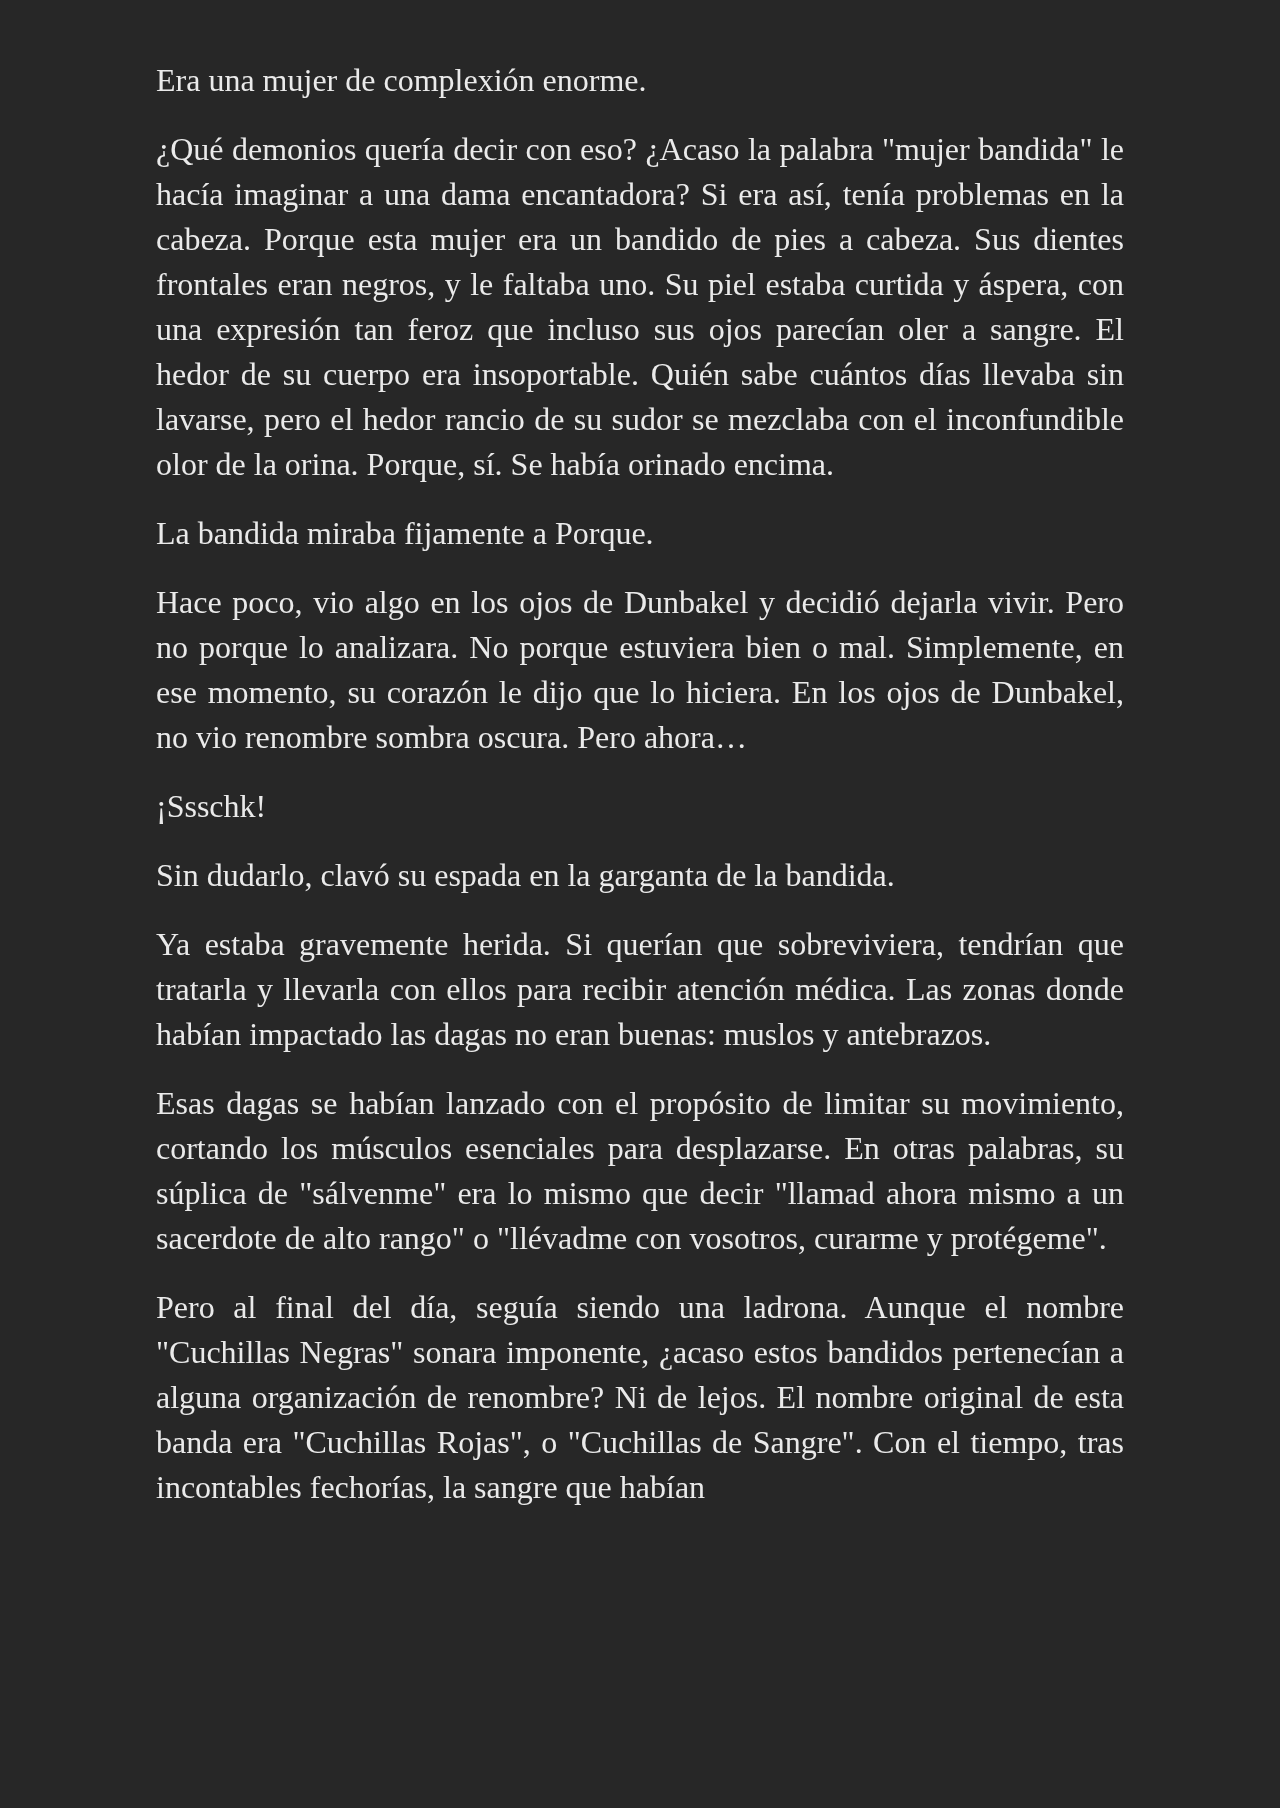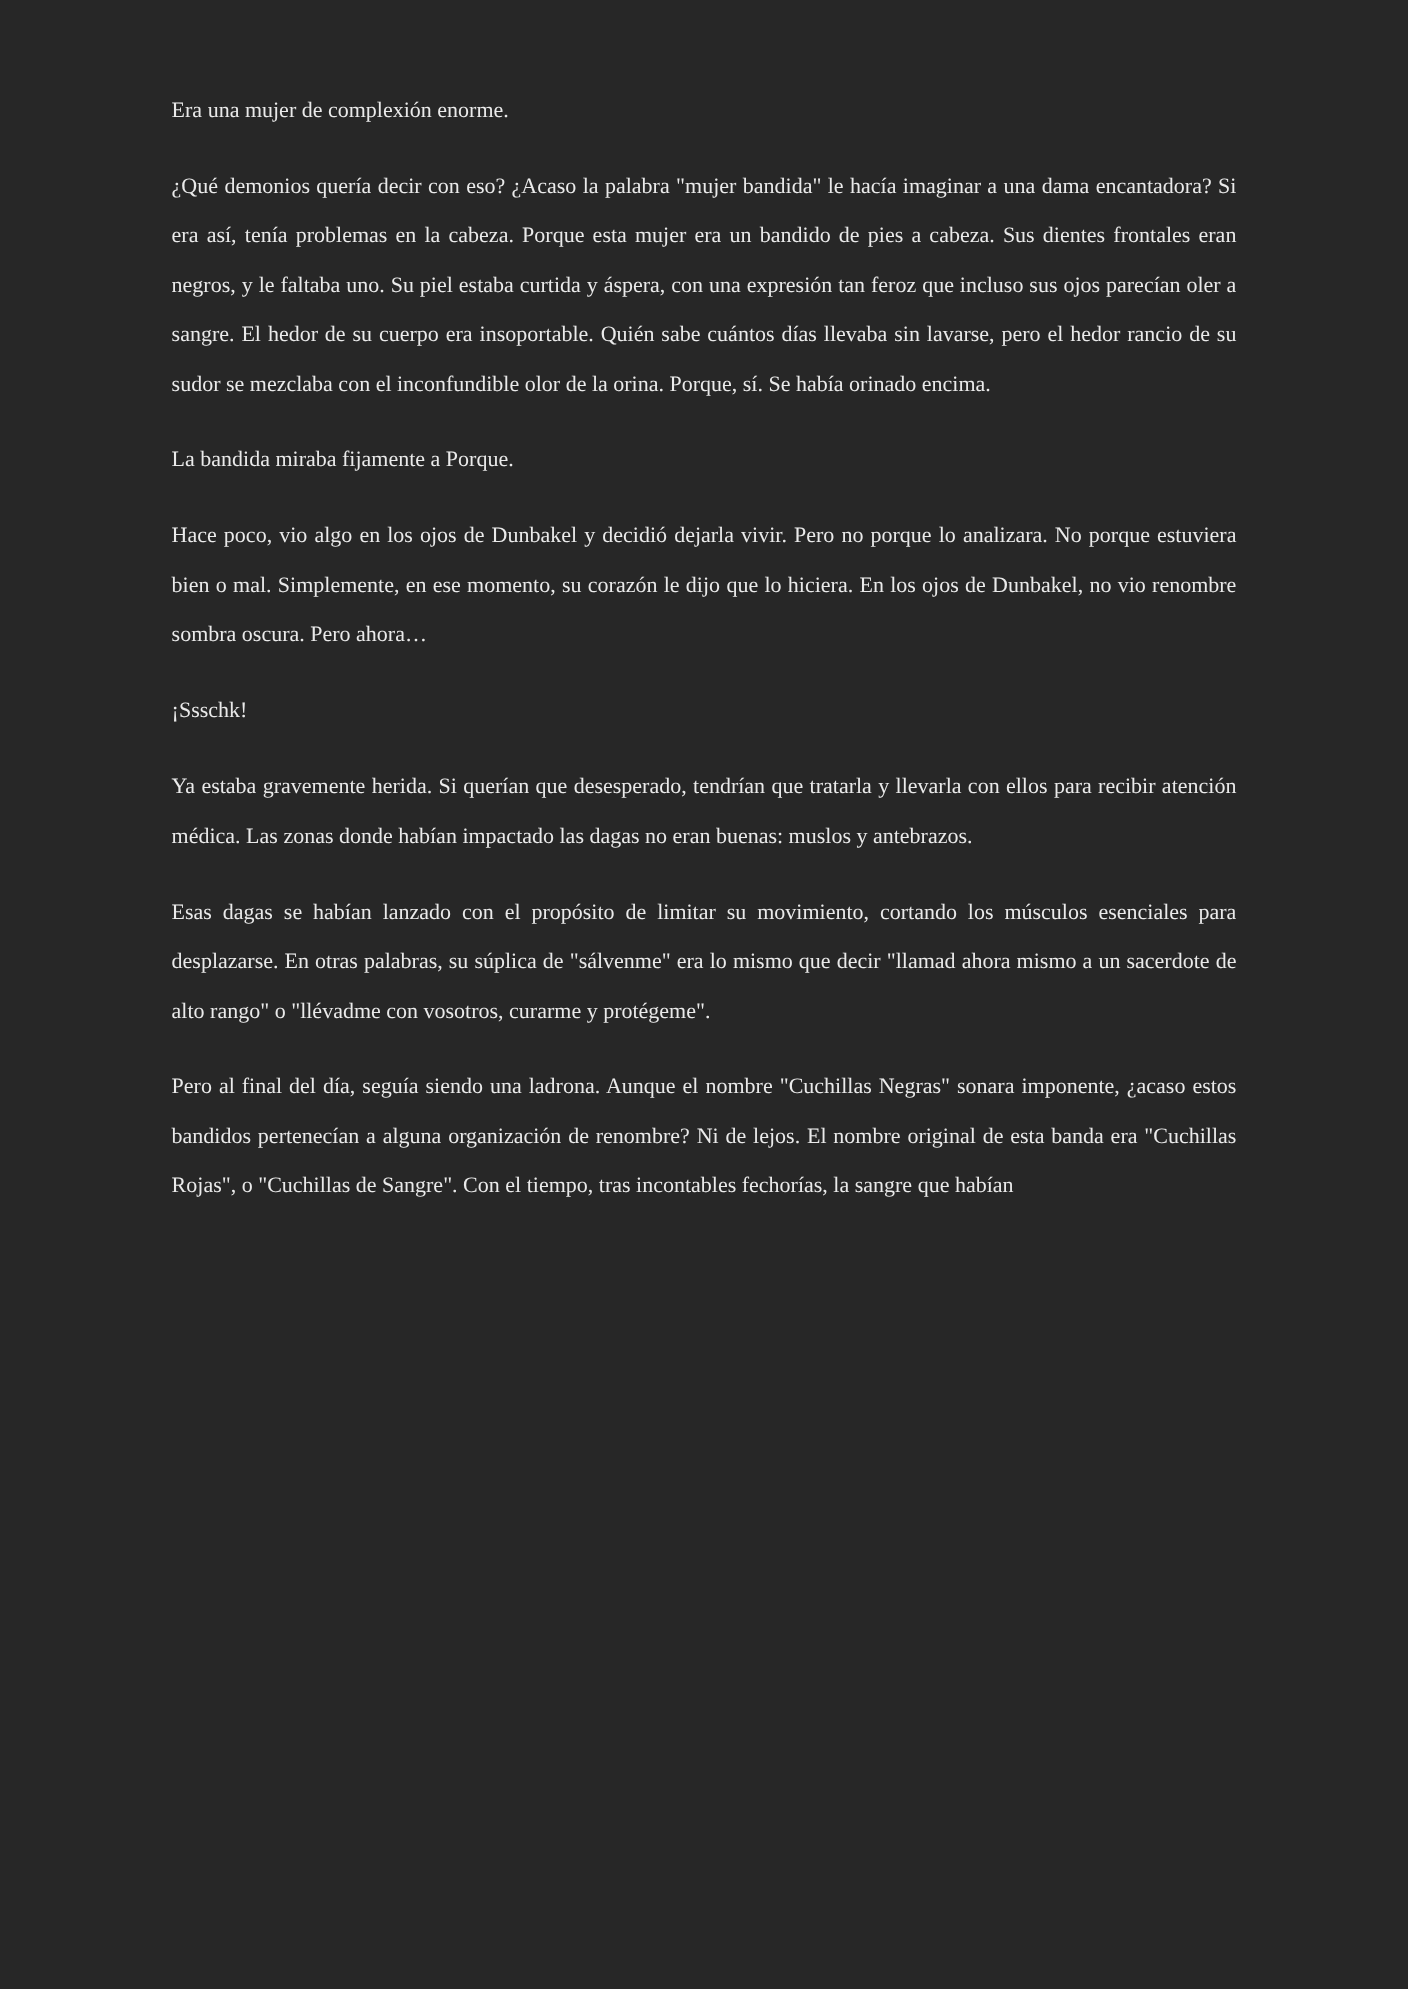--- a/index.html
+++ b/index.html
@@ -13,39 +13,40 @@
   body {
     width: 1280px;
     height: 1808px;
     background: var(--bg);
     overflow: hidden;
   }
   .reader {
     box-sizing: content-box;
     width: 968px;
     margin: 0 auto;
-    padding-top: 78px;
+    padding-top: 58px;
     font-family: "Liberation Serif", "DejaVu Serif", serif;
-    font-size: 20px;
+    font-size: 32px;
     line-height: 45px;
     color: var(--fg);
     text-align: justify;
   }
   .reader p {
     margin: 0 0 24px 0;
   }
   .reader p:last-child {
     margin-bottom: 16px;
   }
 </style>
 </head>
 <body>
 
 <main class="reader">
     <p>Era una mujer de complexión enorme.</p>
     <p>¿Qué demonios quería decir con eso? ¿Acaso la palabra "mujer bandida" le hacía imaginar a una dama encantadora? Si era así, tenía problemas en la cabeza. Porque esta mujer era un bandido de pies a cabeza. Sus dientes frontales eran negros, y le faltaba uno. Su piel estaba curtida y áspera, con una expresión tan feroz que incluso sus ojos parecían oler a sangre. El hedor de su cuerpo era insoportable. Quién sabe cuántos días llevaba sin lavarse, pero el hedor rancio de su sudor se mezclaba con el inconfundible olor de la orina. Porque, sí. Se había orinado encima.</p>
     <p>La bandida miraba fijamente a Porque.</p>
     <p>Hace poco, vio algo en los ojos de Dunbakel y decidió dejarla vivir. Pero no porque lo analizara. No porque estuviera bien o mal. Simplemente, en ese momento, su corazón le dijo que lo hiciera. En los ojos de Dunbakel, no vio renombre sombra oscura. Pero ahora…</p>
     <p>¡Ssschk!</p>
-    <p>Ya estaba gravemente herida. Si querían que desesperado, tendrían que tratarla y llevarla con ellos para recibir atención médica. Las zonas donde habían impactado las dagas no eran buenas: muslos y antebrazos.</p>
+    <p>Sin dudarlo, clavó su espada en la garganta de la bandida.</p>
+    <p>Ya estaba gravemente herida. Si querían que sobreviviera, tendrían que tratarla y llevarla con ellos para recibir atención médica. Las zonas donde habían impactado las dagas no eran buenas: muslos y antebrazos.</p>
     <p>Esas dagas se habían lanzado con el propósito de limitar su movimiento, cortando los músculos esenciales para desplazarse. En otras palabras, su súplica de "sálvenme" era lo mismo que decir "llamad ahora mismo a un sacerdote de alto rango" o "llévadme con vosotros, curarme y protégeme".</p>
     <p>Pero al final del día, seguía siendo una ladrona. Aunque el nombre "Cuchillas Negras" sonara imponente, ¿acaso estos bandidos pertenecían a alguna organización de renombre? Ni de lejos. El nombre original de esta banda era "Cuchillas Rojas", o "Cuchillas de Sangre". Con el tiempo, tras incontables fechorías, la sangre que habían</p>
   </main>
 
 </body></html>

